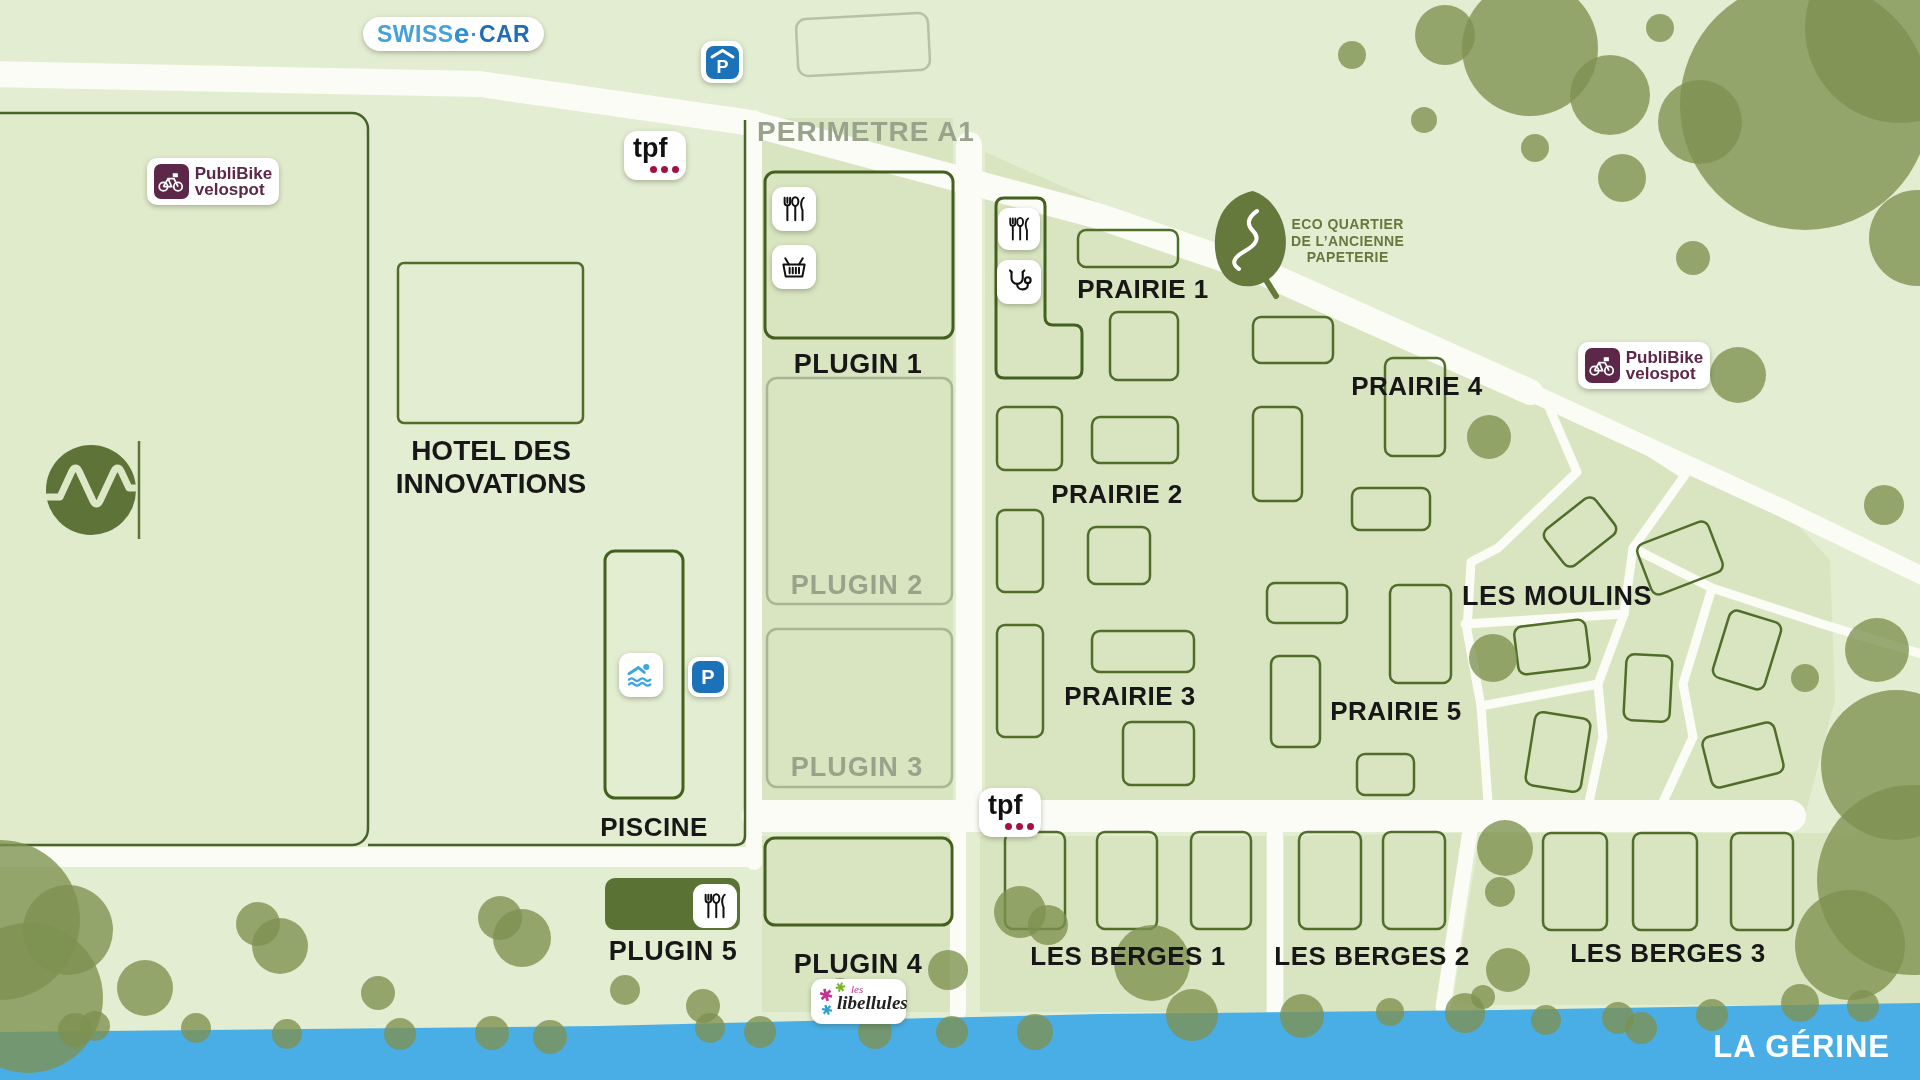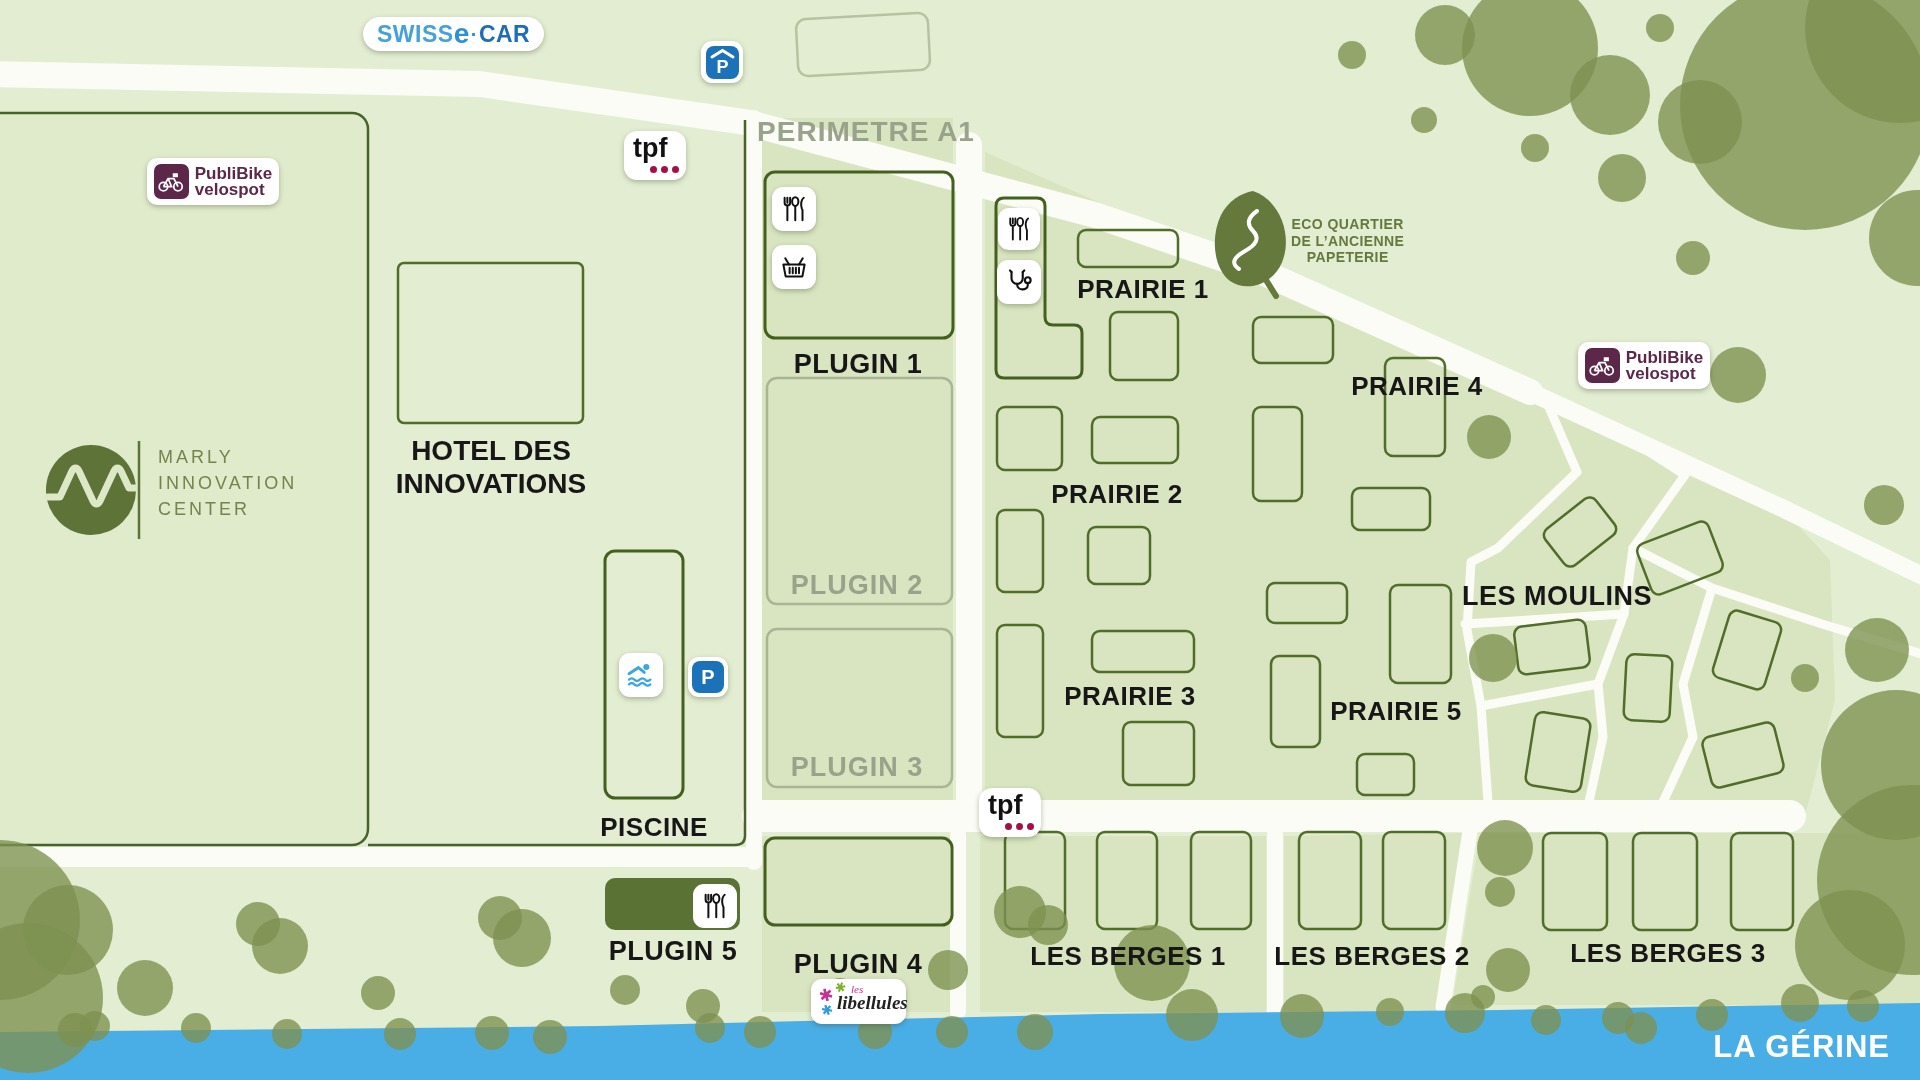--- a/index.html
+++ b/index.html
@@ -236,25 +236,20 @@
 <div class="zl sm" style="left:1372px;top:941px;">LES BERGES 2</div>
 <div class="zl sm" style="left:1668px;top:938px;">LES BERGES 3</div>
 <div class="zl sm" style="left:1143px;top:274px;">PRAIRIE 1</div>
 <div class="zl sm" style="left:1117px;top:479px;">PRAIRIE 2</div>
 <div class="zl sm" style="left:1130px;top:681px;">PRAIRIE 3</div>
 <div class="zl sm" style="left:1369px;top:371px;margin-left:48px;">PRAIRIE 4</div>
 <div class="zl sm" style="left:1396px;top:696px;">PRAIRIE 5</div>
 <div class="zl" style="left:1557px;top:581px;">LES MOULINS</div>
 <div class="riverLbl">LA GÉRINE</div>
 
-<div class="micText">
-  <div>MARLY</div>
-  <div>INNOVATION</div>
-  <div>CENTER</div>
-</div>
 
 <div class="ecoText">
   <div>ECO QUARTIER</div>
   <div>DE L’ANCIENNE</div>
   <div>PAPETERIE</div>
 </div>
 
 <div class="badge pill swissecar" style="left:363px;top:17px;">
   <span class="sw">SWISS</span>
   <span class="e">e</span>

